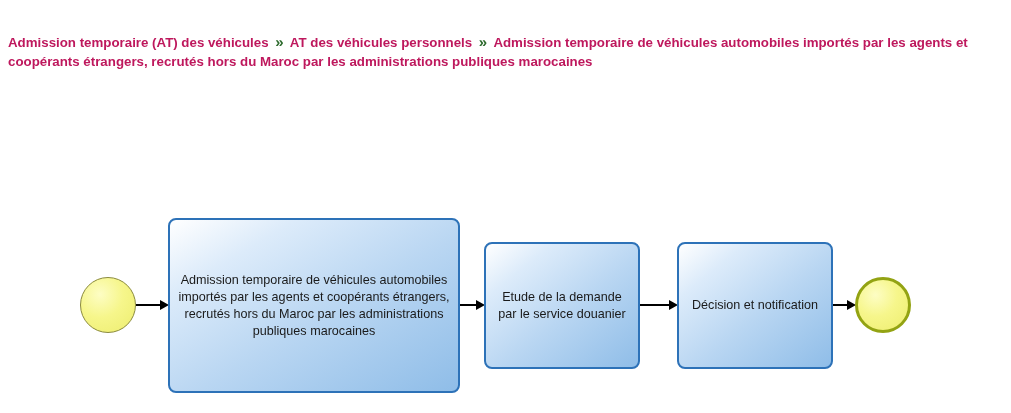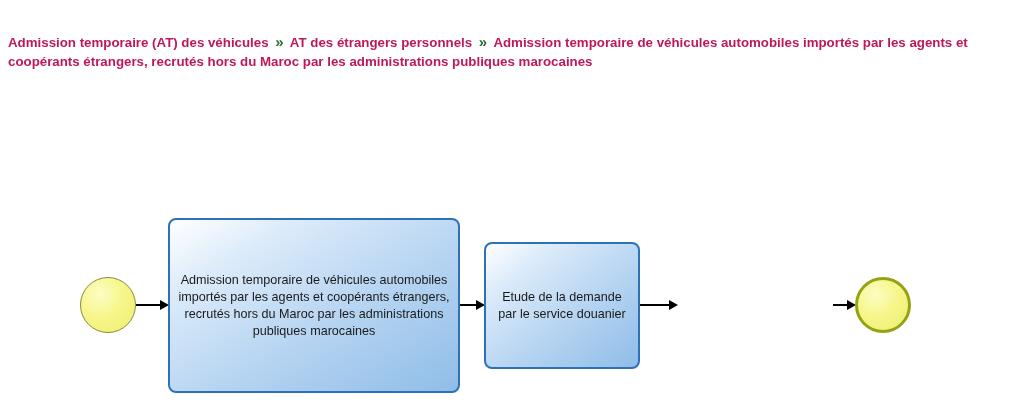--- a/index.html
+++ b/index.html
@@ -135,21 +135,21 @@
   #arrow-2 { left: 460px; top: 120px; width: 25px; }
   #arrow-3 { left: 640px; top: 120px; width: 38px; }
   #arrow-4 { left: 833px; top: 120px; width: 23px; }
 </style>
 </head>
 <body>
 
 <div id="breadcrumb">
   <span class="crumb">Admission temporaire (AT) des véhicules</span>
   <span class="sep">»</span>
-  <span class="crumb">AT des étrangers personnels</span>
+  <span class="crumb">AT des véhicules personnels</span>
   <span class="sep">»</span>
   <span class="crumb">Admission temporaire de véhicules automobiles importés par les agents et coopérants étrangers, recrutés hors du Maroc par les administrations publiques marocaines</span>
 </div>
 
 <div id="diagram">
 
   <div class="event" id="start-event"></div>
 
   <div class="arrow" id="arrow-1">
     <div class="line"></div>
@@ -167,20 +167,23 @@
 
   <div class="task" id="task-2">
     <span>Etude de la demande par le service douanier</span>
   </div>
 
   <div class="arrow" id="arrow-3">
     <div class="line"></div>
     <div class="head"></div>
   </div>
 
+  <div class="task" id="task-3">
+    <span>Décision et notification</span>
+  </div>
 
   <div class="arrow" id="arrow-4">
     <div class="line"></div>
     <div class="head"></div>
   </div>
 
   <div class="event" id="end-event"></div>
 </div>
 
 </body></html>

